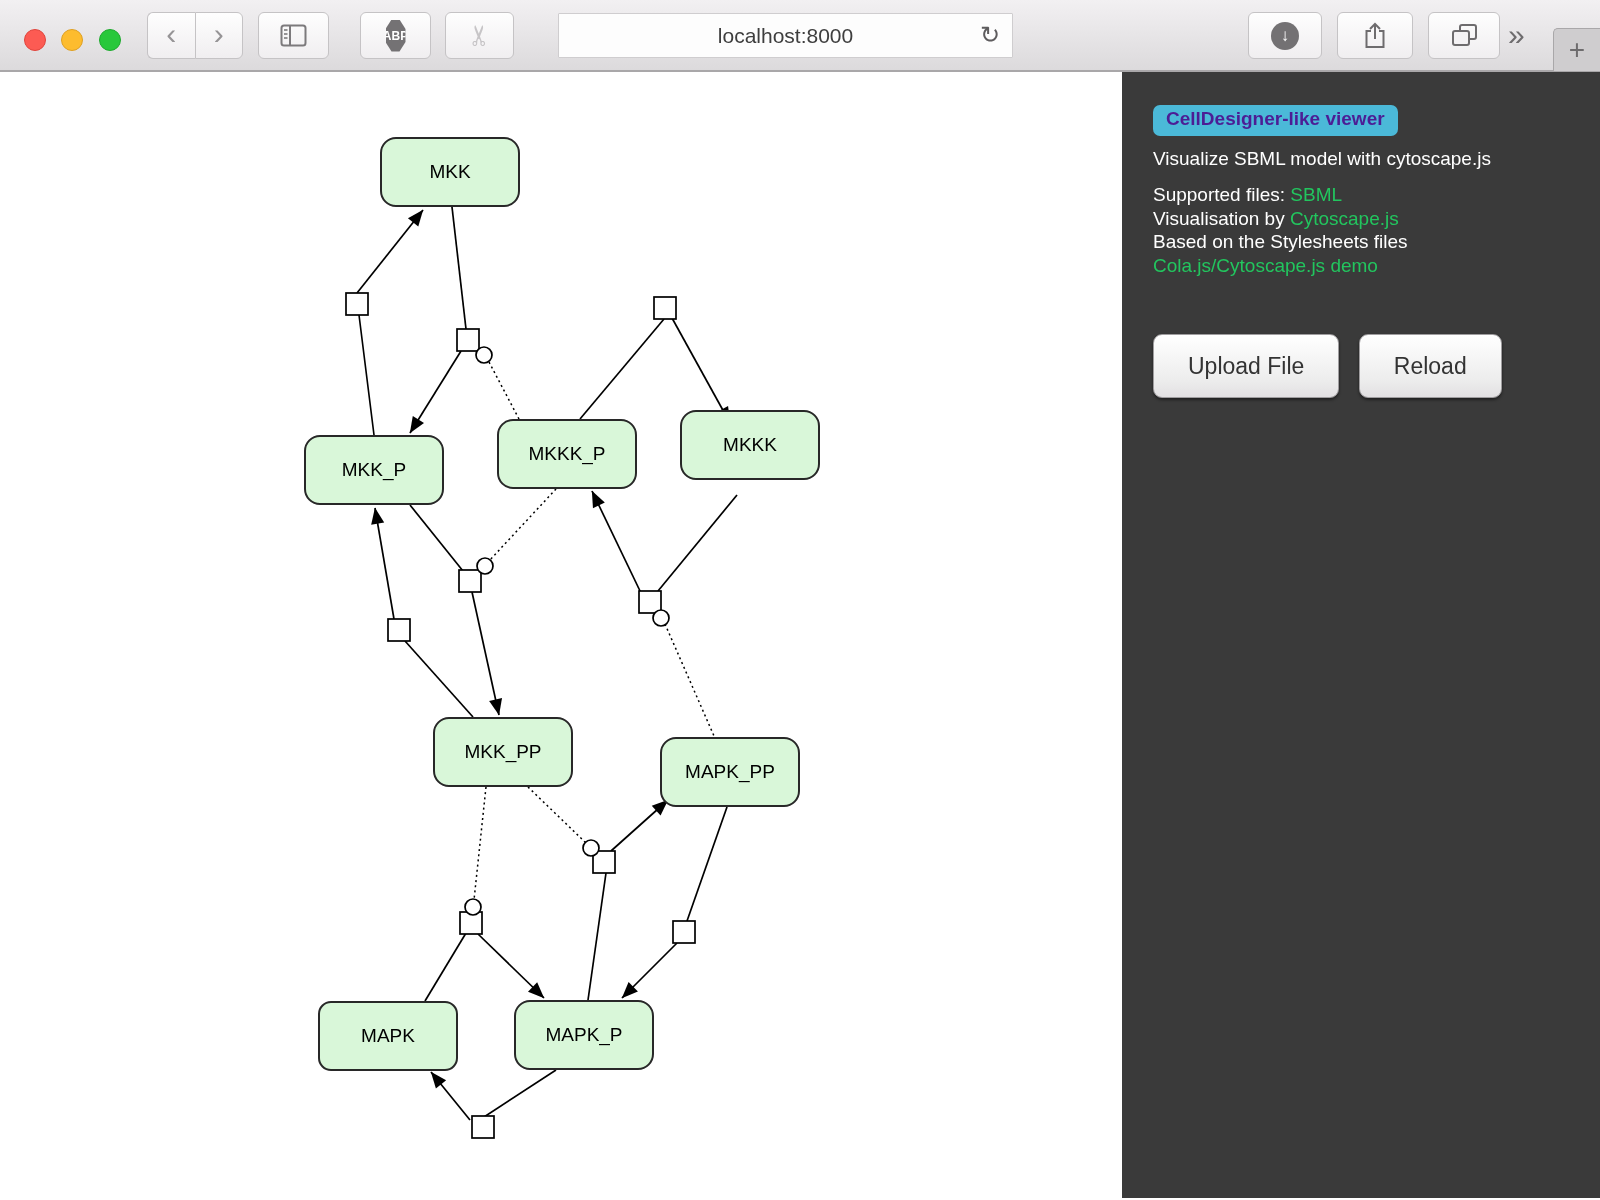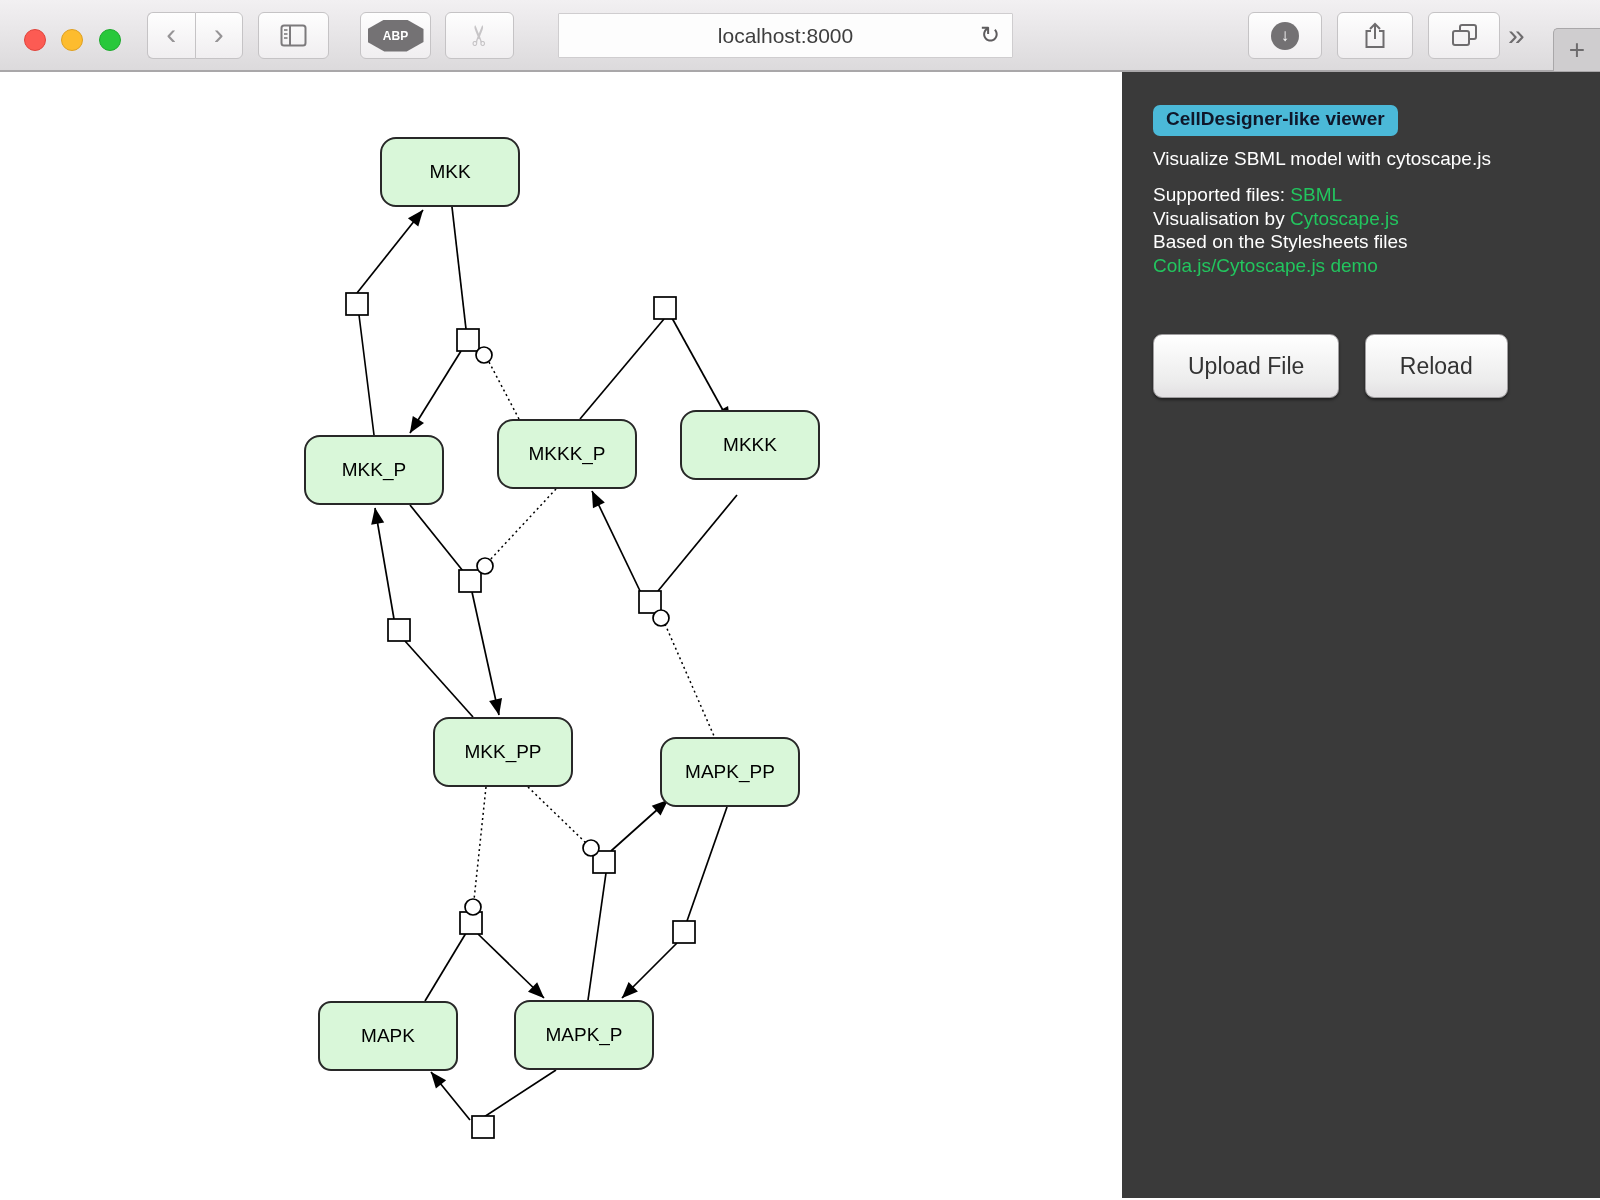--- a/index.html
+++ b/index.html
@@ -37,21 +37,21 @@
   .urlbar {
     position:absolute; top:13px; left:558px; width:455px; height:45px;
     background:#fdfdfd; border:1px solid #cfcdcf; border-radius:1px;
     display:flex; align-items:center; justify-content:center;
     font-size:21px; color:#3e3e3e;
   }
   .urlbar .reload-glyph {
     position:absolute; right:12px; top:7px; font-size:24px; color:#5e5c5e;
   }
   .octagon {
-    width:56px; height:32px; background:#747274; color:#fff;
+    width:20px; height:32px; background:#747274; color:#fff;
     clip-path:polygon(30% 0,70% 0,100% 30%,100% 70%,70% 100%,30% 100%,0 70%,0 30%);
     display:flex; align-items:center; justify-content:center;
     font-size:12px; font-weight:bold; letter-spacing:0;
   }
   .dl-circle {
     width:28px; height:28px; border-radius:50%; background:#737173; color:#fff;
     display:flex; align-items:center; justify-content:center; font-size:17px; font-weight:bold;
   }
   .scissors-glyph { font-size:28px; color:#c7c5c7; transform:rotate(-90deg); }
   .chevrons { position:absolute; top:18px; left:1508px; font-size:30px; color:#6e6c6e; letter-spacing:-4px; }
@@ -74,34 +74,34 @@
   }
   .edge   { stroke:#000; stroke-width:1.7; fill:none; }
   .edge.dotted { stroke-width:1.5; stroke-dasharray:2 3.2; }
   .rxnode { fill:#fff; stroke:#000; stroke-width:1.7; }
   
   .sidebar {
     width:478px; height:1126px; background:#3a3a3a; color:#fff;
     padding:33px 24px 0 31px;
   }
   .badge {
-    display:inline-block; background:#4bb9d8; color:#0f172a;
+    display:inline-block; background:#4bb9d8; color:#4c1d95;
     font-weight:bold; font-size:19px; padding:3px 13px 6px; border-radius:7px;
   }
   .subtitle { margin-top:12px; font-size:19px; }
   .infolines { margin-top:13px; font-size:19px; line-height:23.5px; }
   .infolines a { color:#22c55e; text-decoration:none; cursor:pointer; }
   .btn-row { margin-top:57px; }
   .btn-row button {
     font-family:"Liberation Sans", sans-serif;
     font-size:23px; color:#333; height:64px;
     background:linear-gradient(#ffffff,#ececec 75%,#e2e0e2);
     border:1px solid #9f9d9f; border-radius:9px;
     box-shadow:0 2px 3px rgba(0,0,0,0.45);
-    padding:0 34px; margin-right:21px; cursor:pointer;
+    padding:0 34px; margin-right:15px; cursor:pointer;
   }
 </style>
 </head>
 <body>
 
 <div>
   <div class="toolbar">
     <span class="light red"></span>
     <span class="light yellow"></span>
     <span class="light green"></span>

